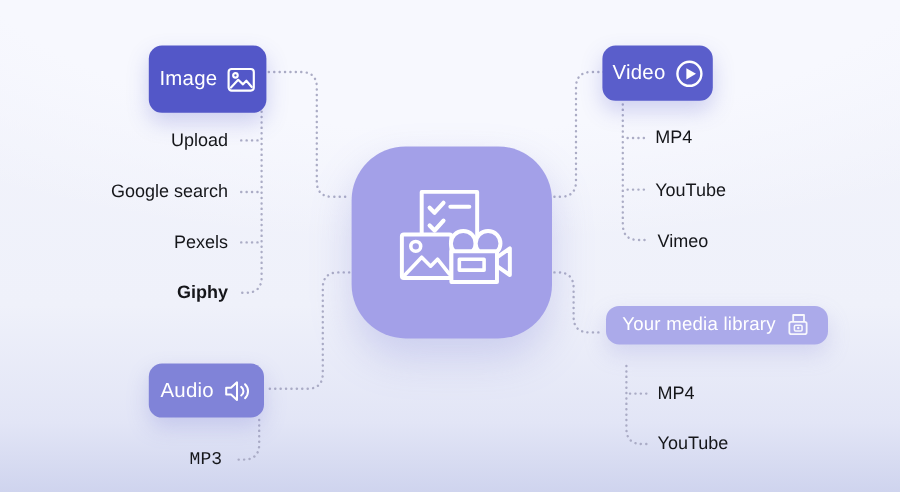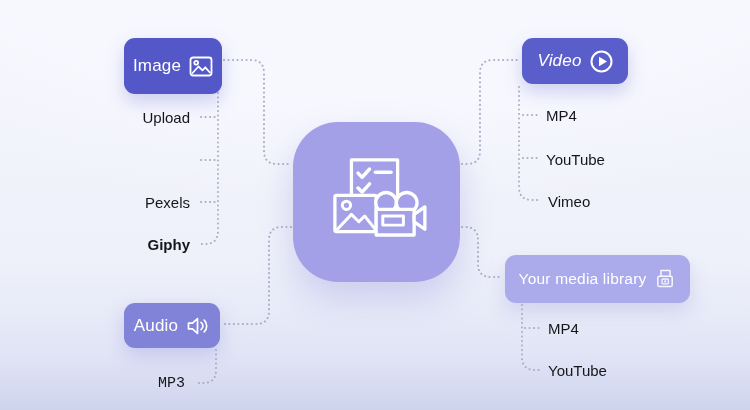--- a/index.html
+++ b/index.html
@@ -12,23 +12,23 @@
   }
   .connectors{position:absolute;inset:0;pointer-events:none;}
   .connectors path{fill:none;stroke:#a6a8c2;stroke-width:2;stroke-linecap:round;stroke-dasharray:0.1 4.4;opacity:.95;}
 
   .node{
     position:absolute;display:flex;align-items:center;justify-content:center;gap:8px;
     color:#fff;border-radius:11px;font-size:17px;letter-spacing:.2px;
   }
   .node .lbl{white-space:nowrap;}
   .node-image{left:124px;top:38px;width:98px;height:56px;background:#5357c8;box-shadow:0 8px 18px rgba(83,87,200,.25);}
-  .node-video{left:522px;top:38px;width:106px;height:46px;background:#5a5ecb;box-shadow:0 8px 18px rgba(83,87,200,.25);font-style:italic;}
+  .node-video{left:502px;top:38px;width:92px;height:46px;background:#5a5ecb;box-shadow:0 8px 18px rgba(83,87,200,.25);}
   .node-audio{left:124px;top:303px;width:96px;height:45px;background:#8083d8;box-shadow:0 8px 18px rgba(128,131,216,.3);}
-  .node-library{left:505px;top:255px;width:185px;height:48px;background:#abaaea;font-size:15.5px;box-shadow:0 8px 18px rgba(150,150,220,.28);}
+  .node-library{left:505px;top:255px;width:185px;height:32px;background:#abaaea;font-size:15.5px;box-shadow:0 8px 18px rgba(150,150,220,.28);}
 
   .hub{
     position:absolute;left:293px;top:122px;width:167px;height:160px;border-radius:45px;
     background:#a3a0e8;display:flex;align-items:center;justify-content:center;
     box-shadow:0 16px 34px rgba(130,132,214,.30);
   }
 
   .leaf{
     position:absolute;transform:translateY(-50%);
     font-size:15px;color:#15161a;white-space:nowrap;
@@ -83,20 +83,21 @@
     <span class="lbl">Image</span>
     <svg class="icon" width="24" height="21" viewBox="0 0 24 21">
       <g stroke="#ffffff" stroke-width="1.8" fill="none" stroke-linecap="round" stroke-linejoin="round">
         <rect x="1.5" y="1.5" width="21" height="18" rx="2.5"></rect>
         <circle cx="7.2" cy="6.8" r="1.9"></circle>
         <polyline points="3.5,17 9.5,10.5 13.5,14.3 16.3,11.3 20.8,16.5"></polyline>
       </g>
     </svg>
   </div>
   <div class="leaf r" style="top:117px;right:560px;">Upload</div>
+  <div class="leaf r" style="top:160px;right:560px;">Google search</div>
   <div class="leaf r" style="top:202px;right:560px;">Pexels</div>
   <div class="leaf r" style="top:244px;right:560px;font-weight:bold;">Giphy</div>
 
   <div class="node node-video">
     <span class="lbl">Video</span>
     <svg class="icon" width="23" height="23" viewBox="0 0 23 23">
       <circle cx="11.5" cy="11.5" r="10" stroke="#ffffff" stroke-width="2" fill="none"></circle>
       <polygon points="9,6.8 17,11.5 9,16.2" fill="#ffffff"></polygon>
     </svg>
   </div>

